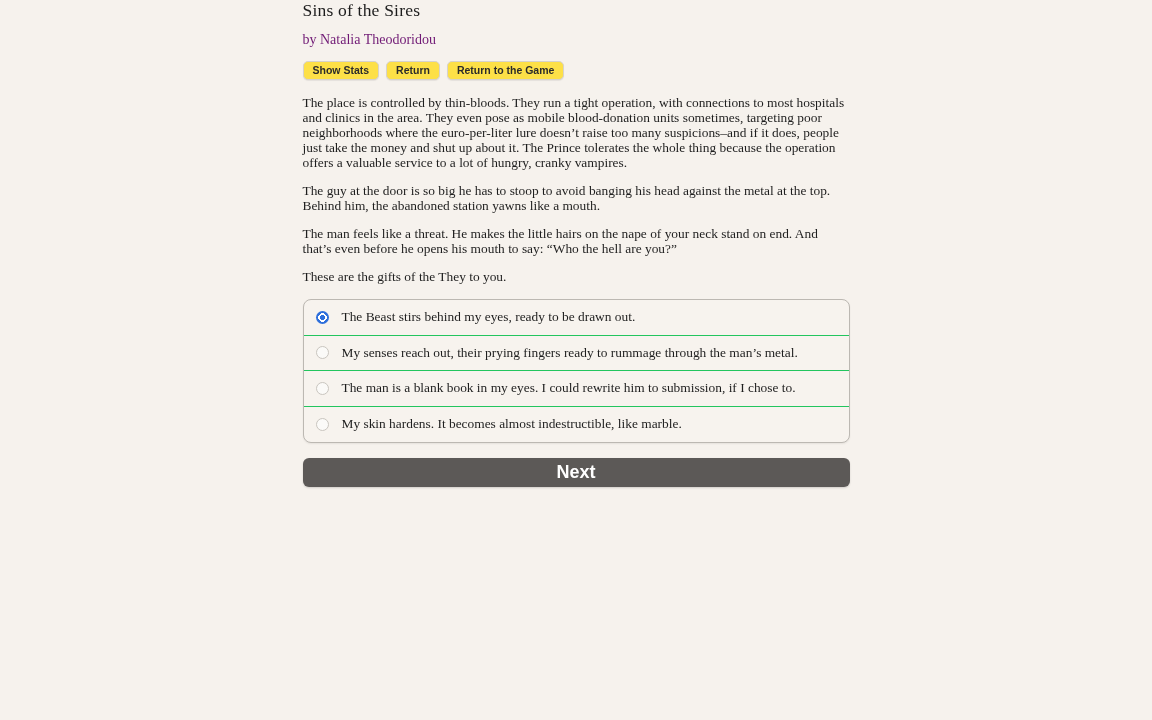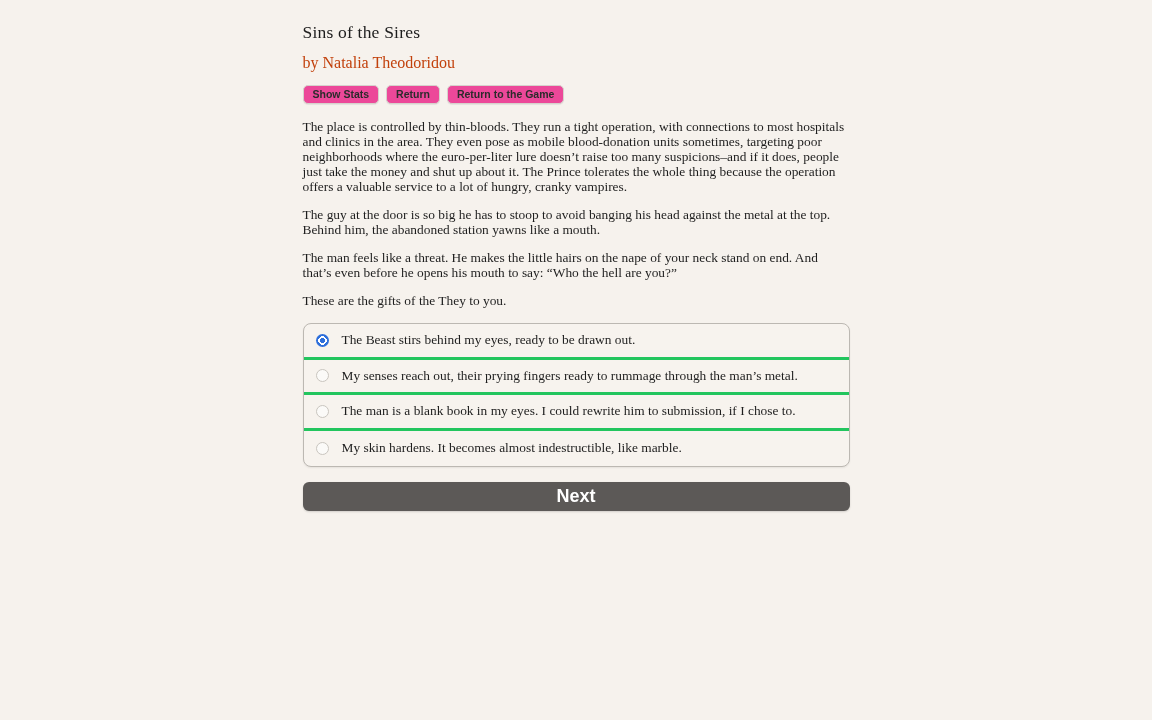--- a/index.html
+++ b/index.html
@@ -6,46 +6,45 @@
   html, body {
     width: 1152px;
     height: 720px;
     background: #f6f2ed;
     font-family: "Liberation Serif", serif;
     color: #222222;
     overflow: hidden;
   }
   .content {
     width: 547px;
-    margin: 8px auto;
-    padding-top: 14px;
+    margin: 0 auto;
   }
   .game-title {
     font-size: 17.5px;
     font-weight: 400;
     color: #1d1d1d;
     margin-bottom: 11px;
     letter-spacing: 0.2px;
   }
   .game-author {
-    font-size: 16px;
-    color: #c2410c;
+    font-size: 14px;
+    color: #701a75;
     margin-bottom: 13px;
   }
   .toolbar {
     display: flex;
     gap: 7px;
     margin-bottom: 15px;
   }
   .toolbar button {
     font-family: "Liberation Sans", sans-serif;
     font-size: 10.5px;
     font-weight: 700;
     color: #2b2b2b;
-    background: #ec4899;
+    background: #fde047;
     border: 1px solid #d6d2cc;
     border-radius: 5px;
     padding: 2px 9px 3px 9px;
     box-shadow: 0 1px 1px rgba(0,0,0,0.07);
     cursor: pointer;
   }
   .story p {
     font-size: 13.4px;
     line-height: 15px;
     margin-bottom: 13px;
@@ -57,21 +56,21 @@
     background: #f7f3ee;
     box-shadow: 0 1px 2px rgba(0,0,0,0.07);
     margin-top: 15px;
     overflow: hidden;
   }
   .choice-row {
     display: flex;
     align-items: center;
     height: 35.5px;
     padding: 0 12px;
-    border-bottom: 3px solid #22c55e;
+    border-bottom: 1px solid #22c55e;
     cursor: pointer;
   }
   .choice-row:last-child { border-bottom: none; }
   .choice-row input[type="radio"] {
     appearance: none;
     -webkit-appearance: none;
     width: 13px;
     height: 13px;
     border-radius: 50%;
     border: 1px solid #c9c5bf;

